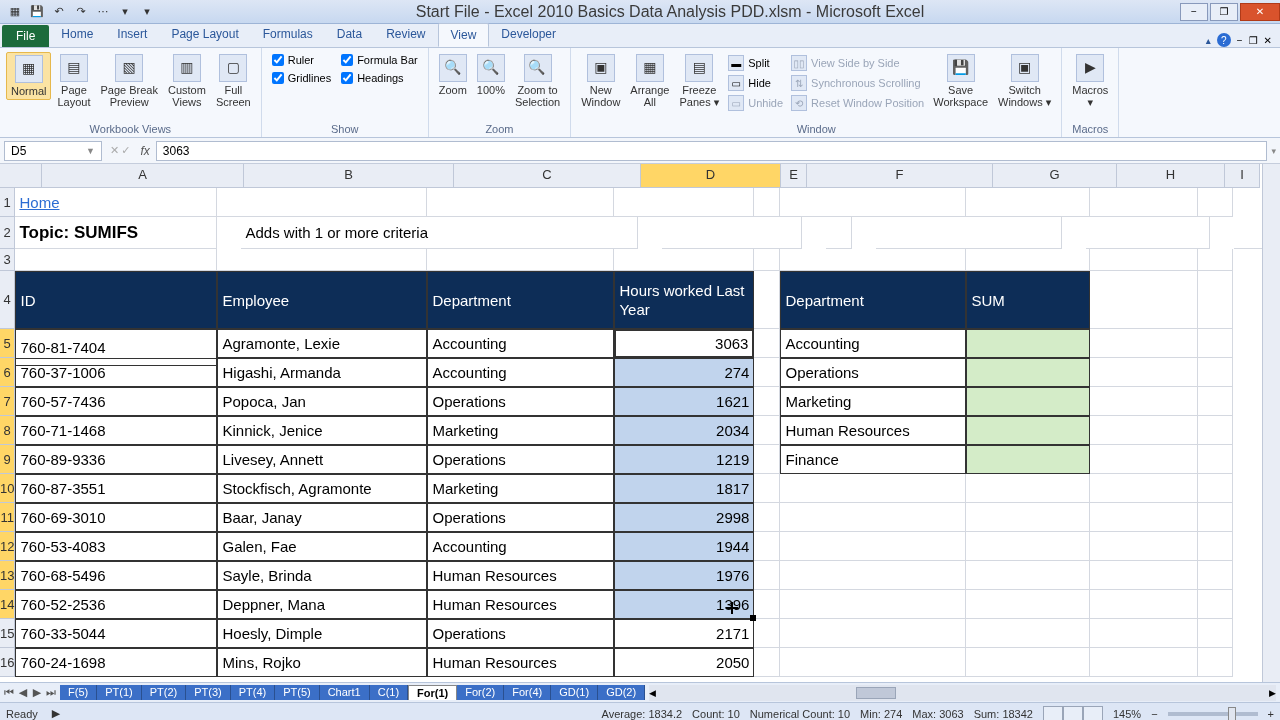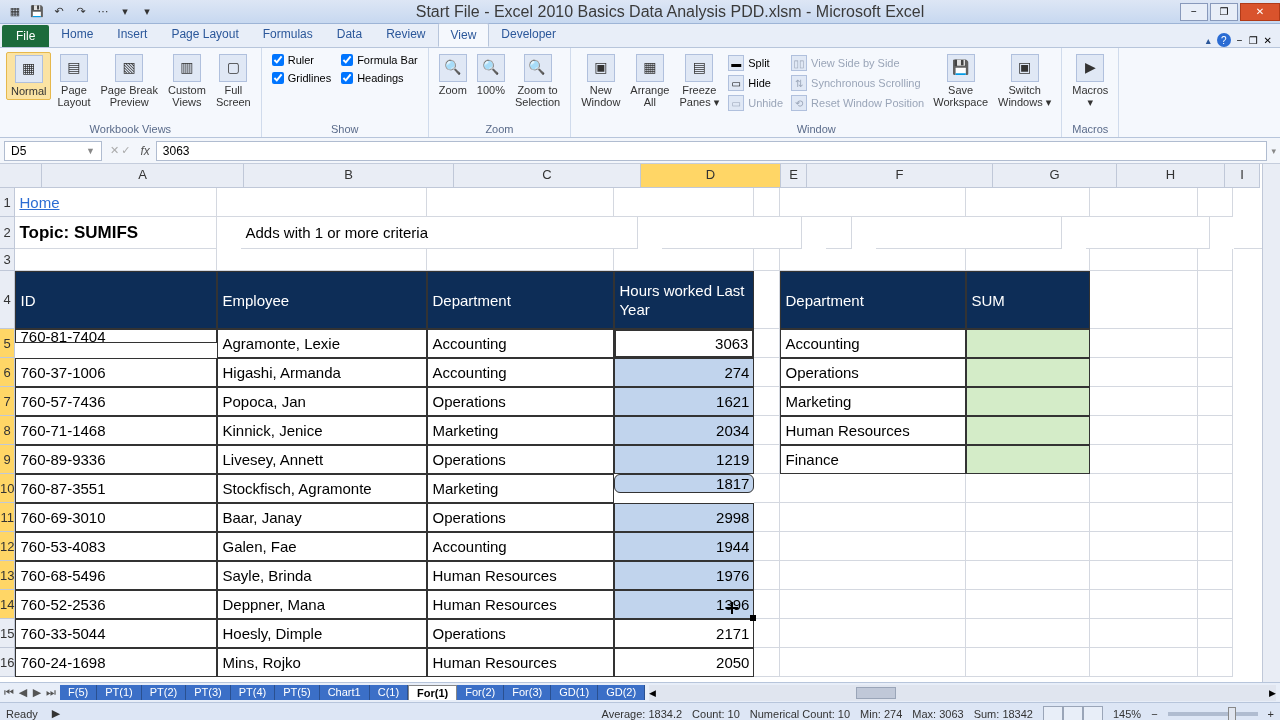--- a/index.html
+++ b/index.html
@@ -364,21 +364,21 @@
             <div class="cell hdr tbl" style="width: 210px; height: 58px;">Employee</div>
             <div class="cell hdr tbl" style="width: 187px; height: 58px;">Department</div>
             <div class="cell hdr tbl" style="width: 140px; height: 58px; white-space: normal; line-height: 1.3;">Hours worked Last Year</div>
             <div class="cell " style="width: 26px; height: 58px;"></div>
             <div class="cell hdr tbl" style="width: 186px; height: 58px;">Department</div>
             <div class="cell hdr tbl" style="width: 124px; height: 58px;">SUM</div>
             <div class="cell " style="width: 108px; height: 58px;"></div>
             <div class="cell " style="width: 35px; height: 58px;"></div>
           </div>
           <div class="row" style="height: 29px;">
-            <div class="cell tbl" style="width: 202px; height: 14px;">760-81-7404</div>
+            <div class="cell tbl" style="width: 202px; height: 37px;">760-81-7404</div>
             <div class="cell tbl" style="width: 210px; height: 29px;">Agramonte, Lexie</div>
             <div class="cell tbl" style="width: 187px; height: 29px;">Accounting</div>
             <div class="cell tbl num active" style="width: 140px; height: 29px;">3063</div>
             <div class="cell " style="width: 26px; height: 29px;"></div>
             <div class="cell tbl" style="width: 186px; height: 29px;">Accounting</div>
             <div class="cell tbl green" style="width: 124px; height: 29px;"></div>
             <div class="cell " style="width: 108px; height: 29px;"></div>
             <div class="cell " style="width: 35px; height: 29px;"></div>
           </div>
           <div class="row" style="height: 29px;">
@@ -422,21 +422,21 @@
             <div class="cell " style="width: 26px; height: 29px;"></div>
             <div class="cell tbl" style="width: 186px; height: 29px;">Finance</div>
             <div class="cell tbl green" style="width: 124px; height: 29px;"></div>
             <div class="cell " style="width: 108px; height: 29px;"></div>
             <div class="cell " style="width: 35px; height: 29px;"></div>
           </div>
           <div class="row" style="height: 29px;">
             <div class="cell tbl" style="width: 202px; height: 29px;">760-87-3551</div>
             <div class="cell tbl" style="width: 210px; height: 29px;">Stockfisch, Agramonte</div>
             <div class="cell tbl" style="width: 187px; height: 29px;">Marketing</div>
-            <div class="cell tbl num selrange" style="width: 140px; height: 19px; border-radius: 6px;">1817</div>
+            <div class="cell tbl num selrange" style="width: 140px; height: 29px;">1817</div>
             <div class="cell " style="width: 26px; height: 29px;"></div>
             <div class="cell " style="width: 186px; height: 29px;"></div>
             <div class="cell " style="width: 124px; height: 29px;"></div>
             <div class="cell " style="width: 108px; height: 29px;"></div>
             <div class="cell " style="width: 35px; height: 29px;"></div>
           </div>
           <div class="row" style="height: 29px;">
             <div class="cell tbl" style="width: 202px; height: 29px;">760-69-3010</div>
             <div class="cell tbl" style="width: 210px; height: 29px;">Baar, Janay</div>
             <div class="cell tbl" style="width: 187px; height: 29px;">Operations</div>
@@ -521,21 +521,21 @@
       <div class="stab">F(5)</div>
       <div class="stab">PT(1)</div>
       <div class="stab">PT(2)</div>
       <div class="stab">PT(3)</div>
       <div class="stab">PT(4)</div>
       <div class="stab">PT(5)</div>
       <div class="stab">Chart1</div>
       <div class="stab">C(1)</div>
       <div class="stab active">For(1)</div>
       <div class="stab">For(2)</div>
-      <div class="stab">For(3)</div>
+      <div class="stab">For(4)</div>
       <div class="stab">GD(1)</div>
       <div class="stab">GD(2)</div>
     </div>
   <div class="hscroll">
       <span style="font-size:9px">◀</span>
       <div class="thumb"></div>
       <span style="margin-left:auto;font-size:9px">▶</span>
     </div>
 </div>
 

